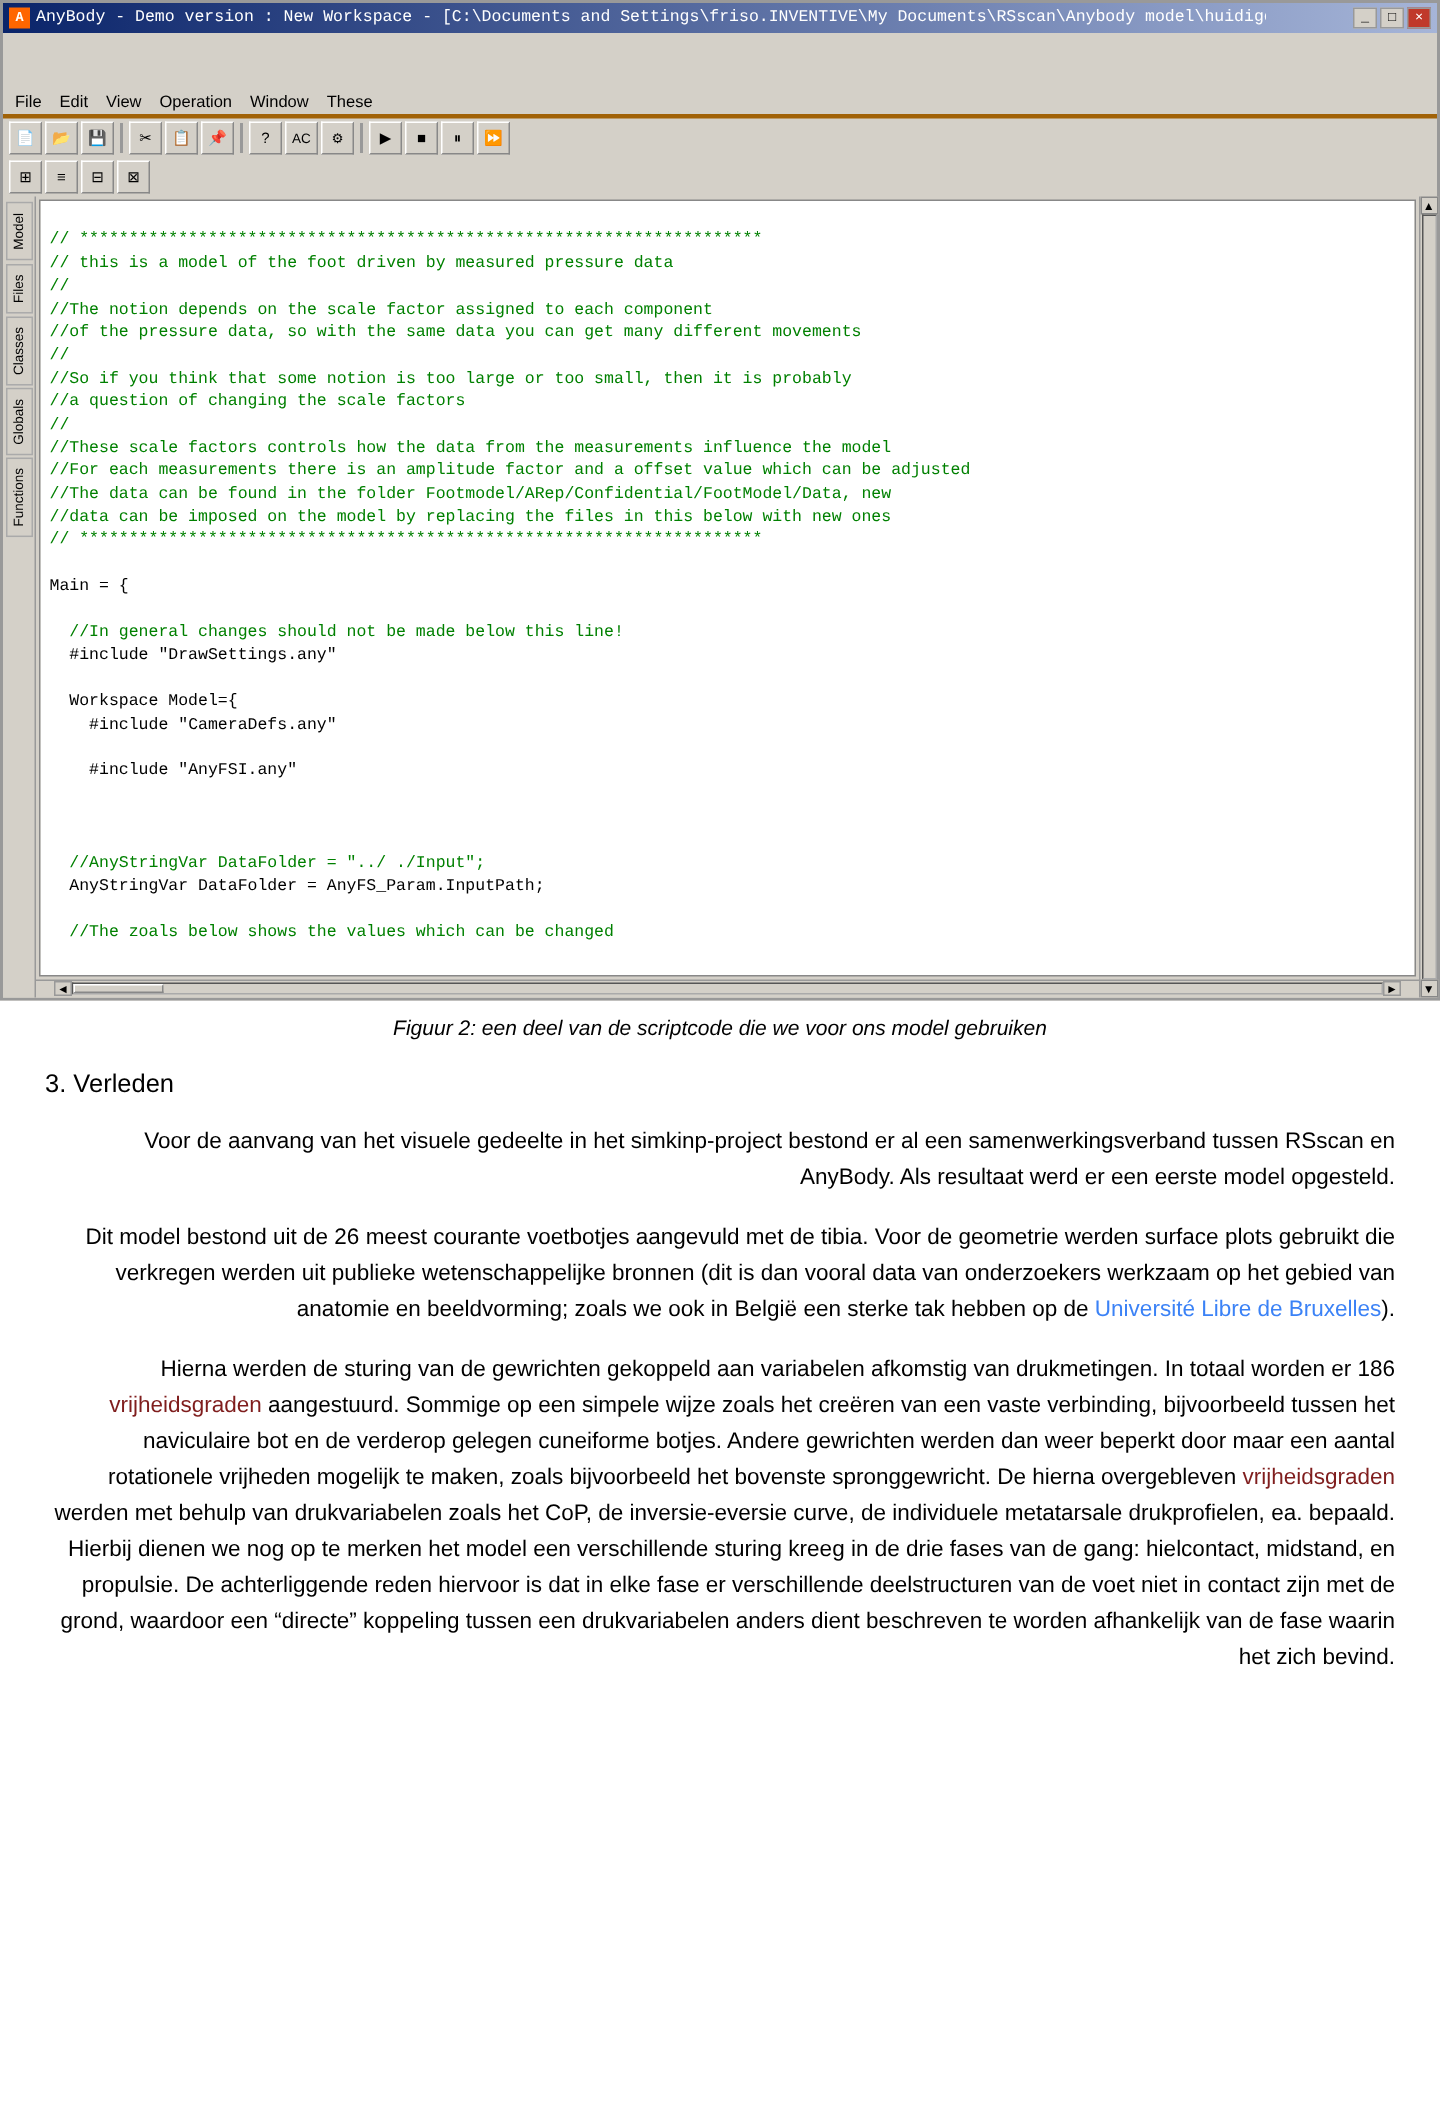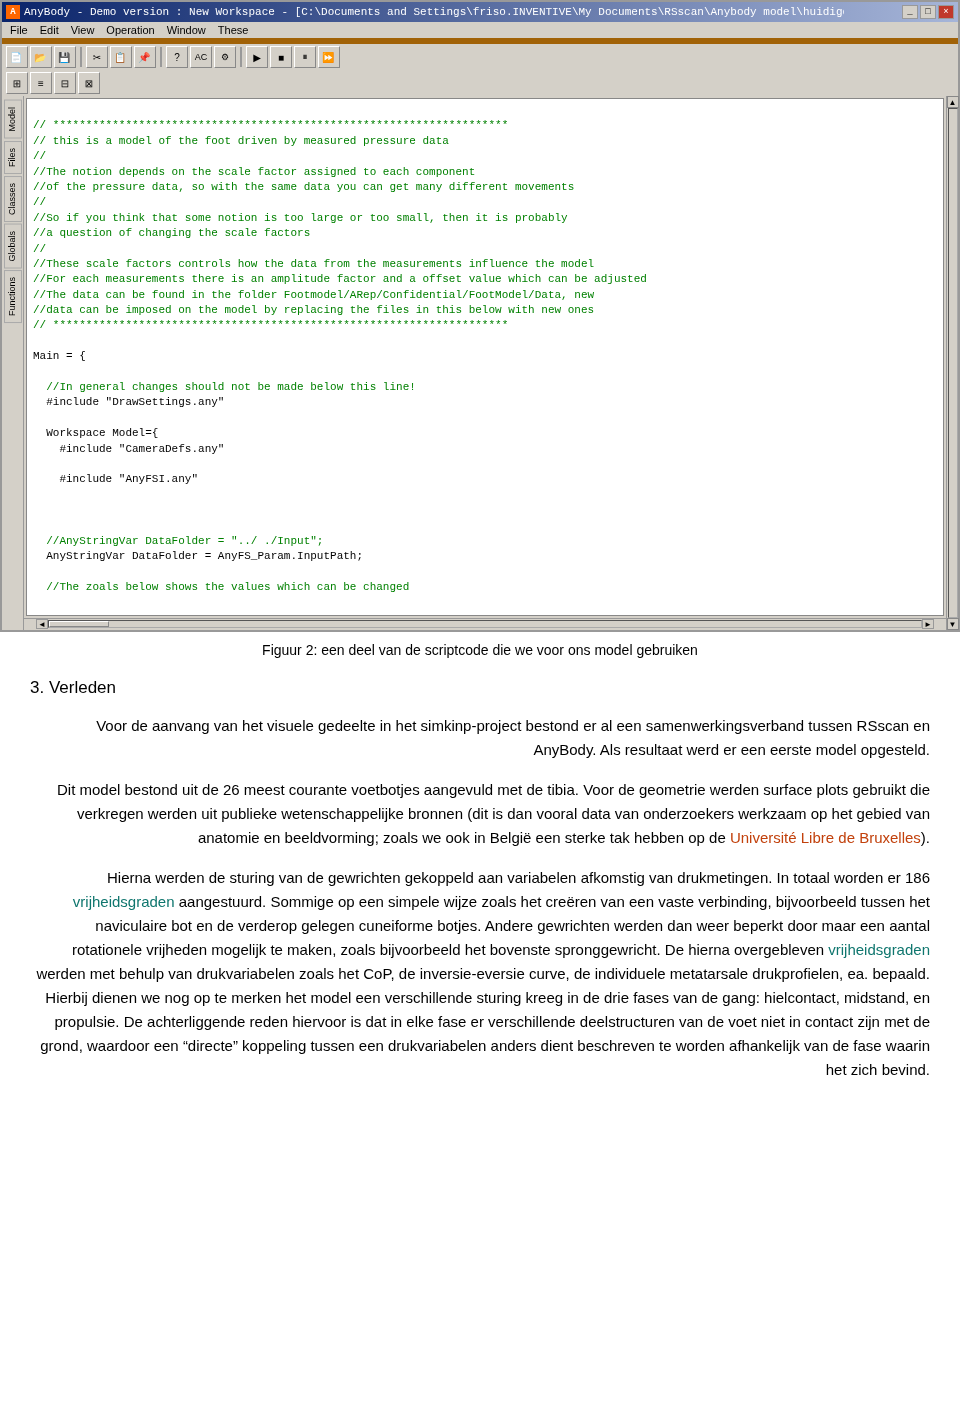--- a/index.html
+++ b/index.html
@@ -66,21 +66,22 @@
       cursor: pointer;
       color: #000;
     }
 
     .ide-menubar {
       background: #d4d0c8;
       display: flex;
       gap: 0;
       font-size: 11px;
       padding: 1px 2px;
-      border-bottom: 6px solid #a16207;
+      border-bottom: 3px solid #a16207;
+      margin-top: 38px;
     }
 
     .ide-menubar span {
       padding: 1px 6px;
       cursor: pointer;
     }
 
     .toolbar-btn {
       width: 22px;
       height: 22px;
@@ -220,20 +221,21 @@
       border: 1px inset #aaa;
     }
 
     
     .figure-caption {
       text-align: center;
       font-size: 14px;
       color: #000;
       margin: 10px 0 20px 0;
       padding: 0 20px;
+      font-style: italic;
     }
 
     
     .content {
       padding: 0 30px 30px 30px;
     }
 
     .section-heading {
       font-size: 17px;
       font-weight: normal;
@@ -242,26 +244,26 @@
     }
 
     .paragraph {
       font-size: 15px;
       line-height: 1.6;
       margin-bottom: 16px;
       text-align: right;
     }
 
     .link-text {
-      color: #c2410c;
+      color: #3b82f6;
       text-decoration: none;
     }
 
     .highlight-text {
-      color: #0f766e;
+      color: #7f1d1d;
     }
 
     .toolbar-row {
       display: flex;
       align-items: center;
       gap: 2px;
       padding: 2px 4px;
     }
   </style>
 </head>

